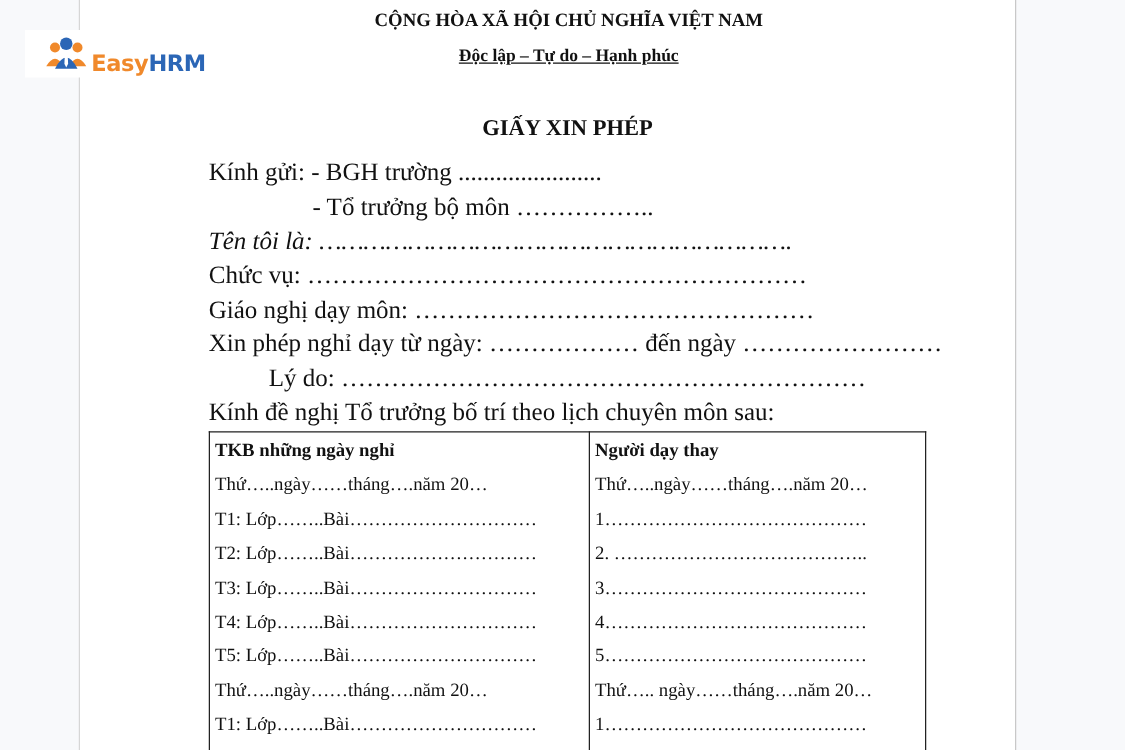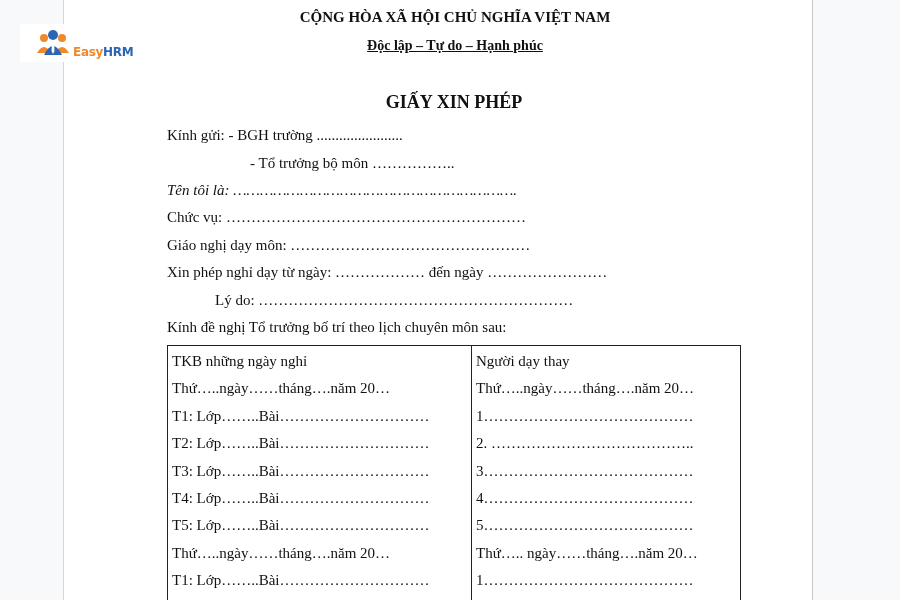--- a/index.html
+++ b/index.html
@@ -21,25 +21,25 @@
     .sd-logo { display: flex; align-items: center; margin-left: 14px; }
     .sd-mark { width: 46px; height: 26px; margin-right: 6px; }
     .sd-text { display: flex; flex-direction: column; align-items: center; line-height: 1; }
     .sd-title {
       font-family: "DejaVu Sans", sans-serif; font-size: 11px; letter-spacing: 1px;
       color: #e07a3a; font-weight: normal;
     }
     .sd-sub { font-family: "Liberation Sans", sans-serif; font-size: 7.5px; color: #666; margin-top: 2px; }
     .hrm-logo { display: flex; align-items: center; margin-left: 16px; }
     .hrm-mark { width: 34px; height: 28px; margin-right: 3px; }
-    .hrm-text { font-family: "DejaVu Sans", sans-serif; font-weight: bold; font-size: 12px; letter-spacing: -0.3px; margin-top: 17px; }
+    .hrm-text { font-family: "DejaVu Sans", sans-serif; font-weight: bold; font-size: 18px; letter-spacing: -0.3px; margin-top: 17px; }
     .hrm-easy { color: #f0892b; }
     .hrm-hrm { color: #2b66b6; }
 
-    .abs { position: absolute; white-space: nowrap; font-size: 15px; }
+    .abs { position: absolute; white-space: nowrap; font-size: 20px; }
     .nation {
       left: 0; width: 910px; top: 9px; text-align: center;
       font-weight: bold; font-size: 15px;
     }
     .motto {
       left: 0; width: 910px; top: 38px; text-align: center;
       font-weight: bold; font-size: 14px; text-decoration: underline;
     }
     .doc-title {
       left: 0; width: 908px; top: 92px; text-align: center;
@@ -49,21 +49,21 @@
 
     table.sched {
       position: absolute; left: 167px; top: 345px;
       width: 574px; border-collapse: collapse; font-size: 15px;
     }
     table.sched td {
       border: 1px solid #222; vertical-align: top; padding: 2px 4px 0 4px;
     }
     table.sched td.left { width: 295px; }
     .cell-line { height: 27.4px; line-height: 27.4px; white-space: nowrap; }
-    .cell-line.head { font-weight: normal; }
+    .cell-line.head { font-weight: bold; }
   </style>
 </head>
 <body>
 
 <div class="page"></div>
 
 <div class="logo-bar">
   <div class="hrm-logo">
     <svg class="hrm-mark" viewBox="0 0 34 28">
       <circle cx="8" cy="9" r="4" fill="#f0892b"></circle>

